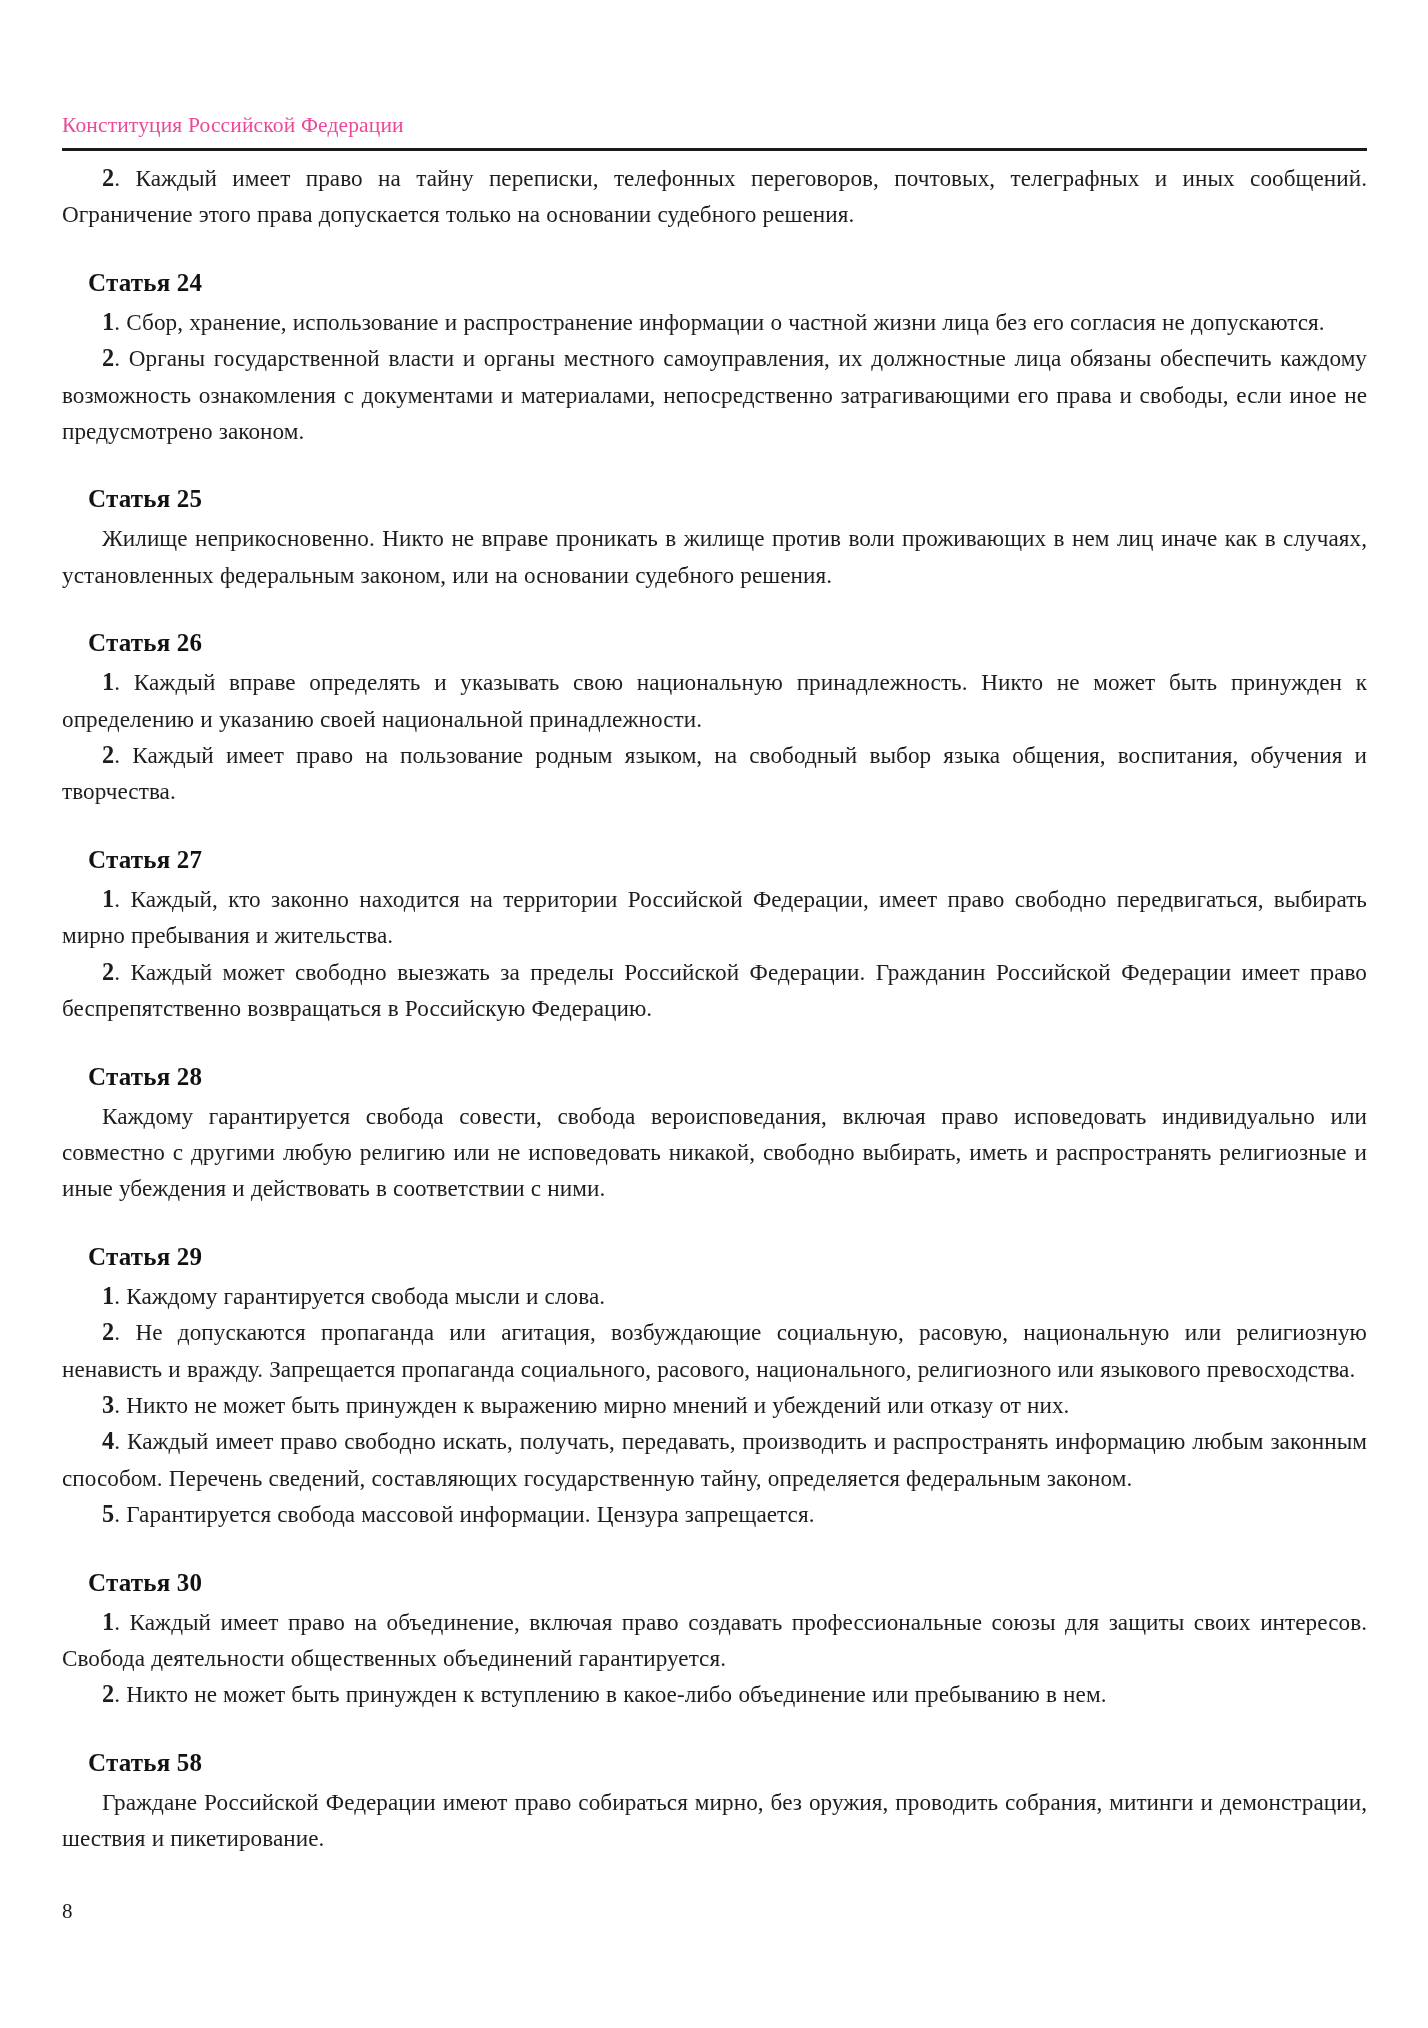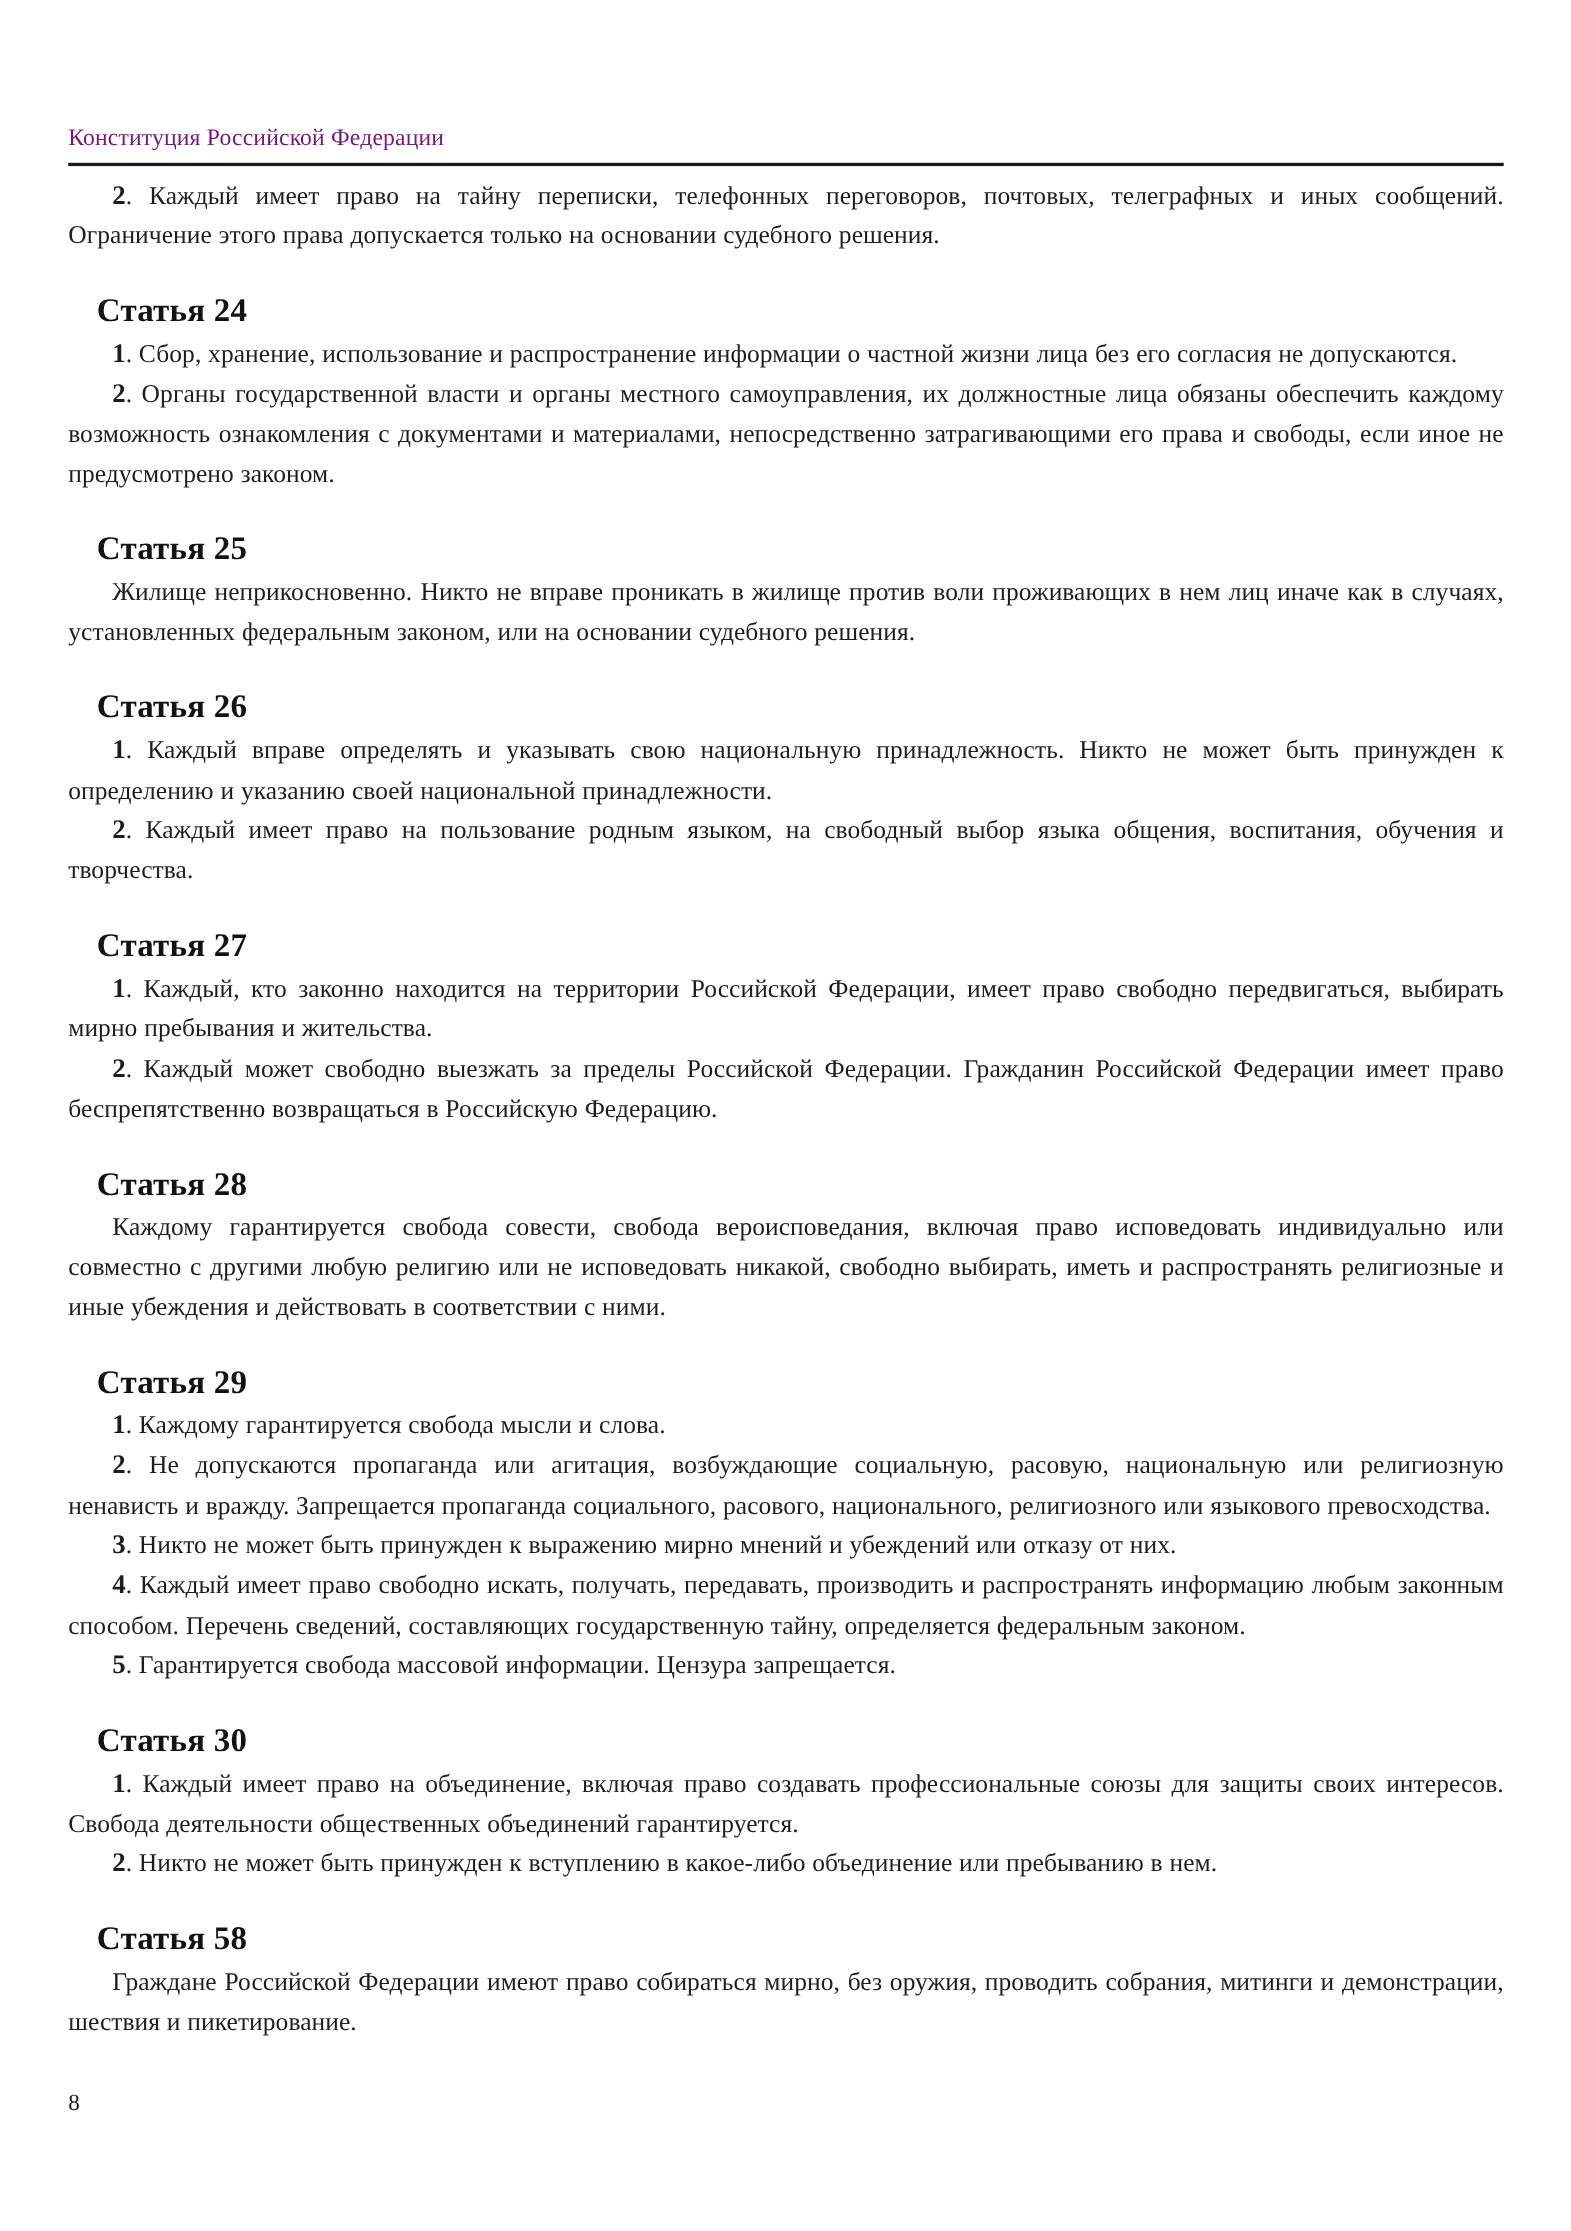--- a/index.html
+++ b/index.html
@@ -36,21 +36,21 @@
 
   
   .running-head {
     position: absolute;
     left: 0;
     top: 112px;
     width: 1305px;
     font-size: 21.5px;
     line-height: 26px;
     letter-spacing: 0.15px;
-    color: #701a75;
+    color: #ec4899;
     font-weight: 400;
   }
 
   .head-rule {
     position: absolute;
     left: 0;
     top: 148px;
     width: 1305px;
     height: 3px;
     background: #1b1b1b;
@@ -77,21 +77,21 @@
     hyphens: manual;
   }
 
   .num {
     font-weight: 700;
     font-size: 24.4px;
   }
 
   h2.article-title {
     margin: 0;
-    font-size: 30px;
+    font-size: 25px;
     line-height: 34px;
     font-weight: 700;
     text-indent: 26px;
     letter-spacing: 0.2px;
     color: #121212;
   }
 
   
   .sp-article {
     height: 33px;

